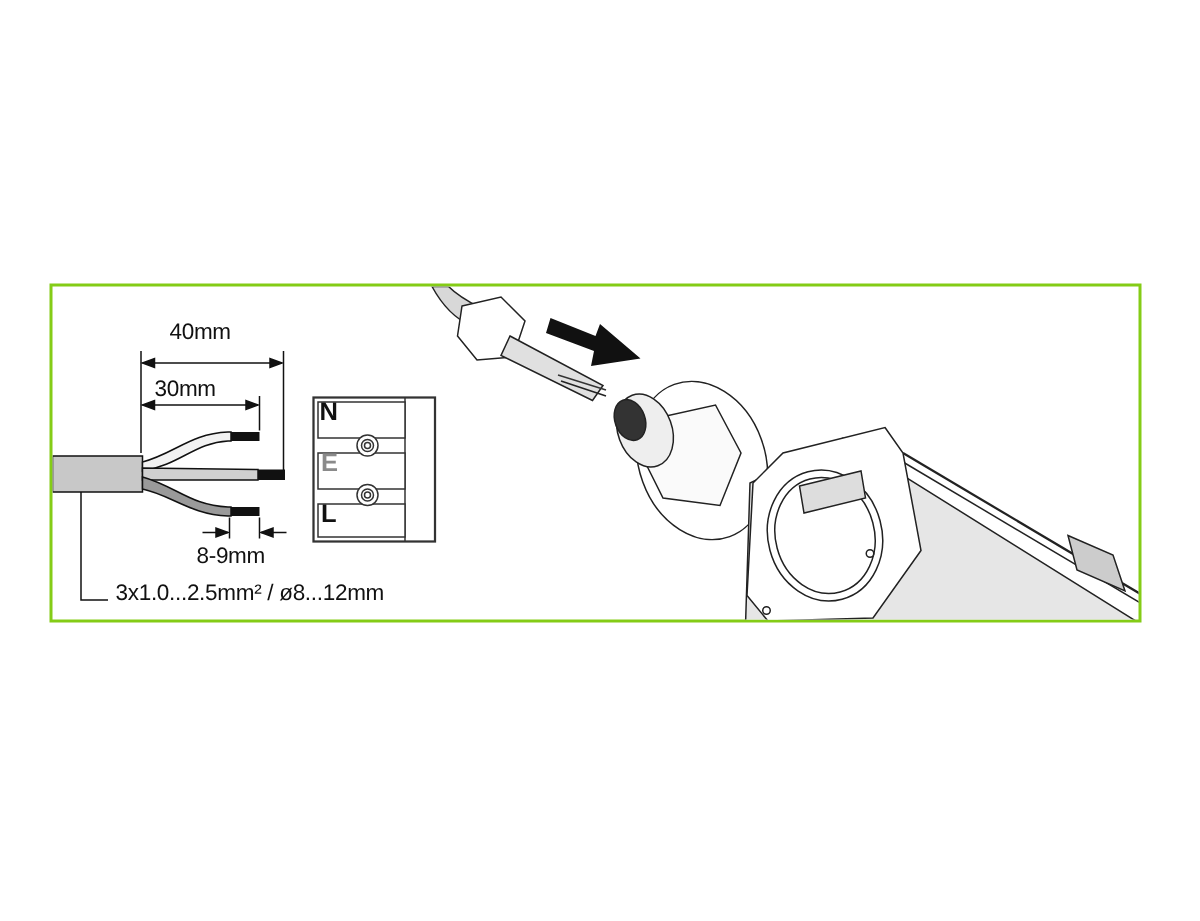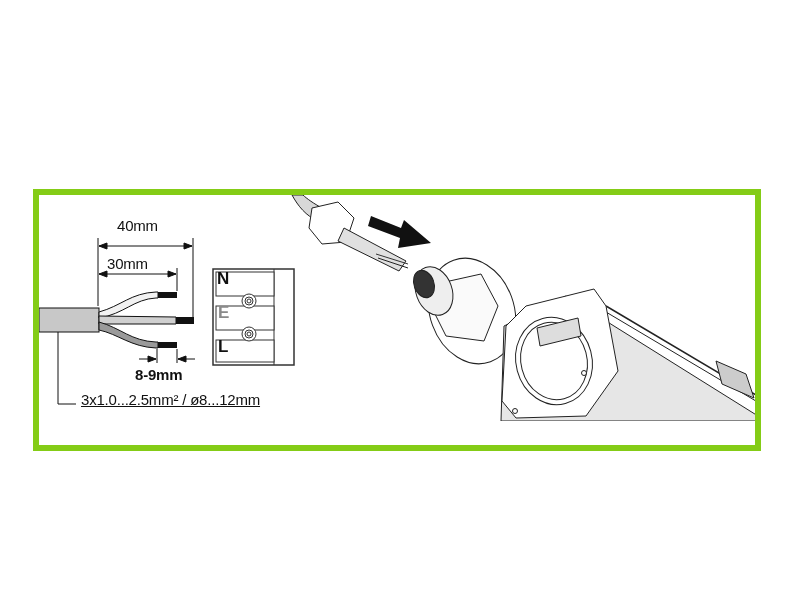--- a/index.html
+++ b/index.html
@@ -1,17 +1,17 @@
 <!DOCTYPE html>
 <html><head>
 <meta charset="utf-8">
 <style>
   html,body{margin:0;padding:0;background:#fff;}
   body{width:800px;height:614px;position:relative;overflow:hidden;font-family:"Liberation Sans",sans-serif;}
-  #frame{position:absolute;left:33px;top:189px;width:728px;height:262px;border:6px solid #84cc16;box-sizing:border-box;background:#fff;overflow:hidden;}
+  #frame{position:absolute;left:33px;top:189px;width:728px;height:226px;border:2px solid #84cc16;box-sizing:border-box;background:#fff;overflow:hidden;}
   svg{position:absolute;left:0;top:0;}
   .lbl{position:absolute;font-size:15px;color:#111;white-space:nowrap;letter-spacing:-0.2px;}
   .term{position:absolute;font-weight:bold;font-size:17px;}
 </style>
 </head>
 <body>
 
 <div id="frame">
   <svg width="728" height="226" viewBox="33 189 728 226">
 
@@ -80,19 +80,19 @@
       <ellipse cx="548" cy="355" rx="33" ry="39" transform="rotate(-15 548 355)"></ellipse>
       <path d="M531,322 L572,312 L575,330 L534,340 Z" fill="#ddd"></path>
       <path d="M710,355 L740,368 L748,392 L716,378 Z" fill="#ccc"></path>
       <circle cx="509" cy="405" r="2.5"></circle>
       <circle cx="578" cy="367" r="2.5"></circle>
     </g>
   </svg>
 
   <div class="lbl" style="left:78px;top:22px;">40mm</div>
   <div class="lbl" style="left:68px;top:60px;">30mm</div>
-  <div class="lbl" style="left:96px;top:171px;font-weight:bold;">8-9mm</div>
-  <div class="lbl" style="left:42px;top:196px;text-decoration:underline;">3x1.0...2.5mm² / ø8...12mm</div>
+  <div class="lbl" style="left:96px;top:171px;">8-9mm</div>
+  <div class="lbl" style="left:42px;top:196px;">3x1.0...2.5mm² / ø8...12mm</div>
 
   <div class="term" style="left:178px;top:74px;color:#111;">N</div>
   <div class="term" style="left:179px;top:108px;color:#8a8a8a;">E</div>
   <div class="term" style="left:179px;top:142px;color:#111;">L</div>
 </div>
 
 </body></html>

